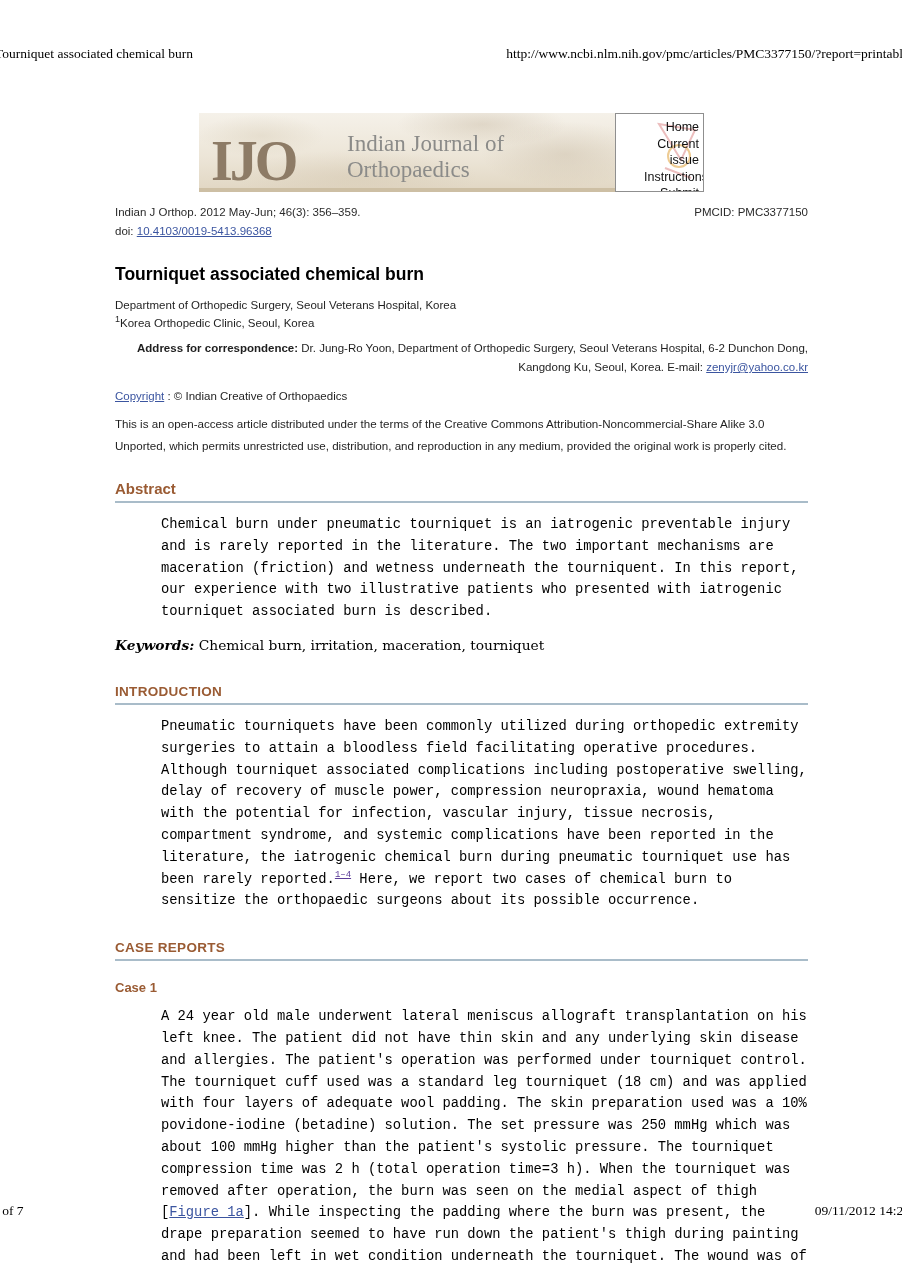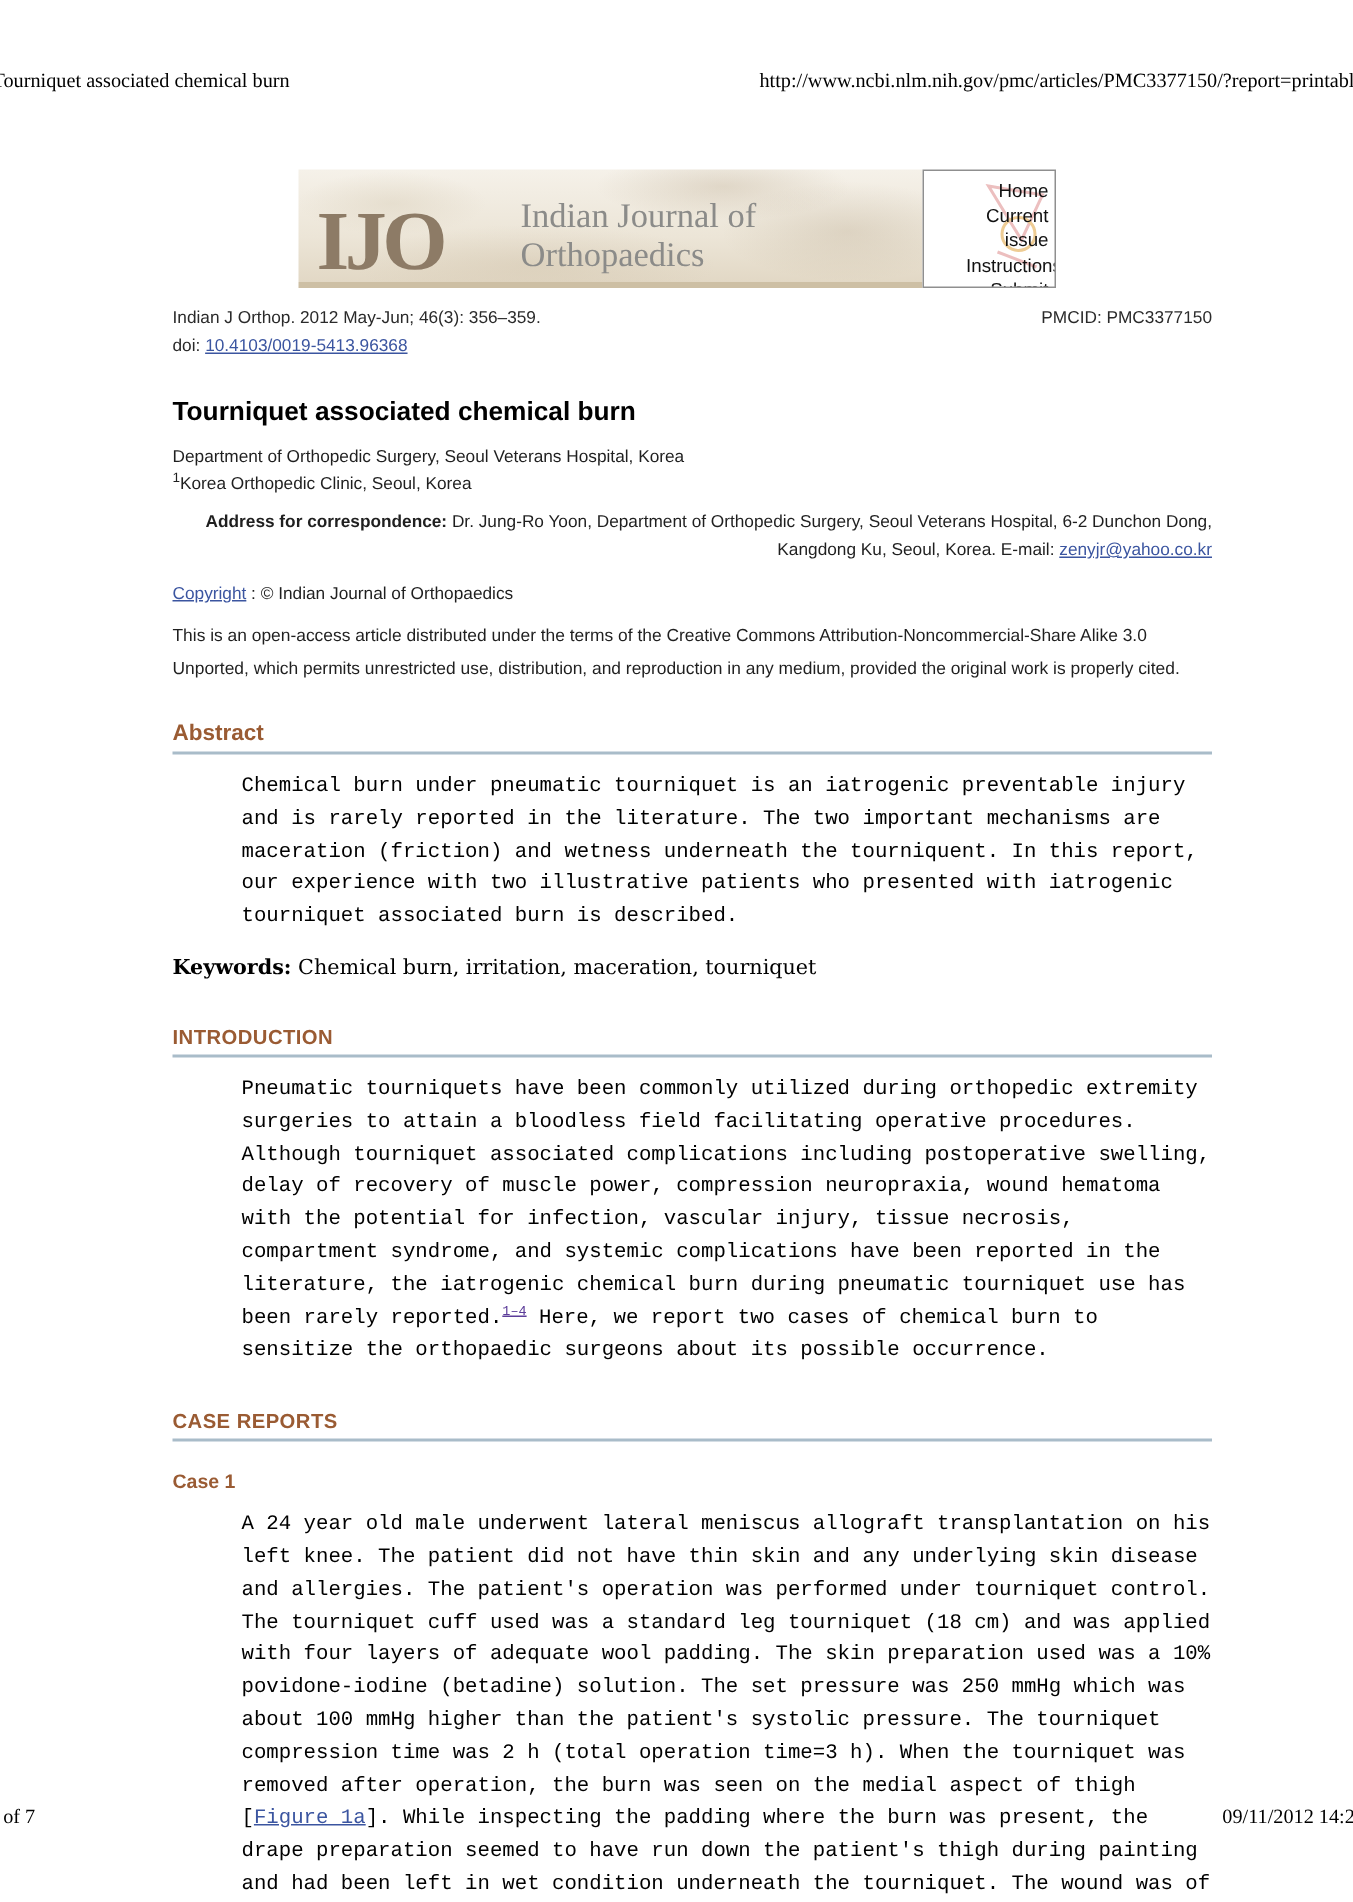--- a/index.html
+++ b/index.html
@@ -65,21 +65,21 @@
   }
   h2.abstract-h { margin-top:23px; font-size:15px; }
   h2.caps-h     { font-size:13.5px; letter-spacing:0.3px; }
   h3.case-h { margin-top:19px; font-size:13px; color:var(--heading-brown,#9a5b33); font-family:"Liberation Sans", sans-serif; }
 
   p.body {
     font-family:Liberation Mono, monospace; font-size:13.8px; line-height:21.8px;
     margin-top:11px; color:#000;margin-left:46px;
   }
   p.keywords { font-family:"DejaVu Serif", serif; font-size:13.8px; margin-top:14px; margin-bottom:20px; }
-  p.keywords b { font-weight:bold; }
+  p.keywords b { font-weight:bold;font-style:italic; }
   .gap-intro { margin-top:31px; }
   .gap-cases { margin-top:28px; }
 </style>
 </head>
 <body>
 
 <div class="page">
 
   <span class="ph-left">Tourniquet associated chemical burn</span>
   <span class="ph-right">http://www.ncbi.nlm.nih.gov/pmc/articles/PMC3377150/?report=printable</span>
@@ -116,21 +116,21 @@
     <h1 class="title">Tourniquet associated chemical burn</h1>
 
 
     <div class="affils">
       <div>Department of Orthopedic Surgery, Seoul Veterans Hospital, Korea</div>
       <div><sup>1</sup><span>Korea Orthopedic Clinic, Seoul, Korea</span></div>
     </div>
 
     <p class="addr"><b>Address for correspondence:</b><span> Dr. Jung-Ro Yoon, Department of Orthopedic Surgery, Seoul Veterans Hospital, 6-2 Dunchon Dong, Kangdong Ku, Seoul, Korea. E-mail: </span><a href="#" class="link">zenyjr@yahoo.co.kr</a></p>
 
-    <p class="copyright"><a href="#" class="link">Copyright</a><span> : © Indian Journal of Orthopaedics</span></p>
+    <p class="copyright"><a href="#" class="link">Copyright</a><span> : © Indian Creative of Orthopaedics</span></p>
 
     <p class="license">This is an open-access article distributed under the terms of the Creative Commons Attribution-Noncommercial-Share Alike 3.0 Unported, which permits unrestricted use, distribution, and reproduction in any medium, provided the original work is properly cited.</p>
 
     <h2 class="sec abstract-h">Abstract</h2>
     <p class="body">Chemical burn under pneumatic tourniquet is an iatrogenic preventable injury and is rarely reported in the literature. The two important mechanisms are maceration (friction) and wetness underneath the tourniquent. In this report, our experience with two illustrative patients who presented with iatrogenic tourniquet associated burn is described.</p>
     <p class="keywords"><b>Keywords:</b><span> Chemical burn, irritation, maceration, tourniquet</span></p>
 
     <h2 class="sec caps-h gap-intro">INTRODUCTION</h2>
     <p class="body"><span>Pneumatic tourniquets have been commonly utilized during orthopedic extremity surgeries to attain a bloodless field facilitating operative procedures. Although tourniquet associated complications including postoperative swelling, delay of recovery of muscle power, compression neuropraxia, wound hematoma with the potential for infection, vascular injury, tissue necrosis, compartment syndrome, and systemic complications have been reported in the literature, the iatrogenic chemical burn during pneumatic tourniquet use has been rarely reported.</span><sup><a href="#" class="ref">1–4</a></sup><span> Here, we report two cases of chemical burn to sensitize the orthopaedic surgeons about its possible occurrence.</span></p>
 

